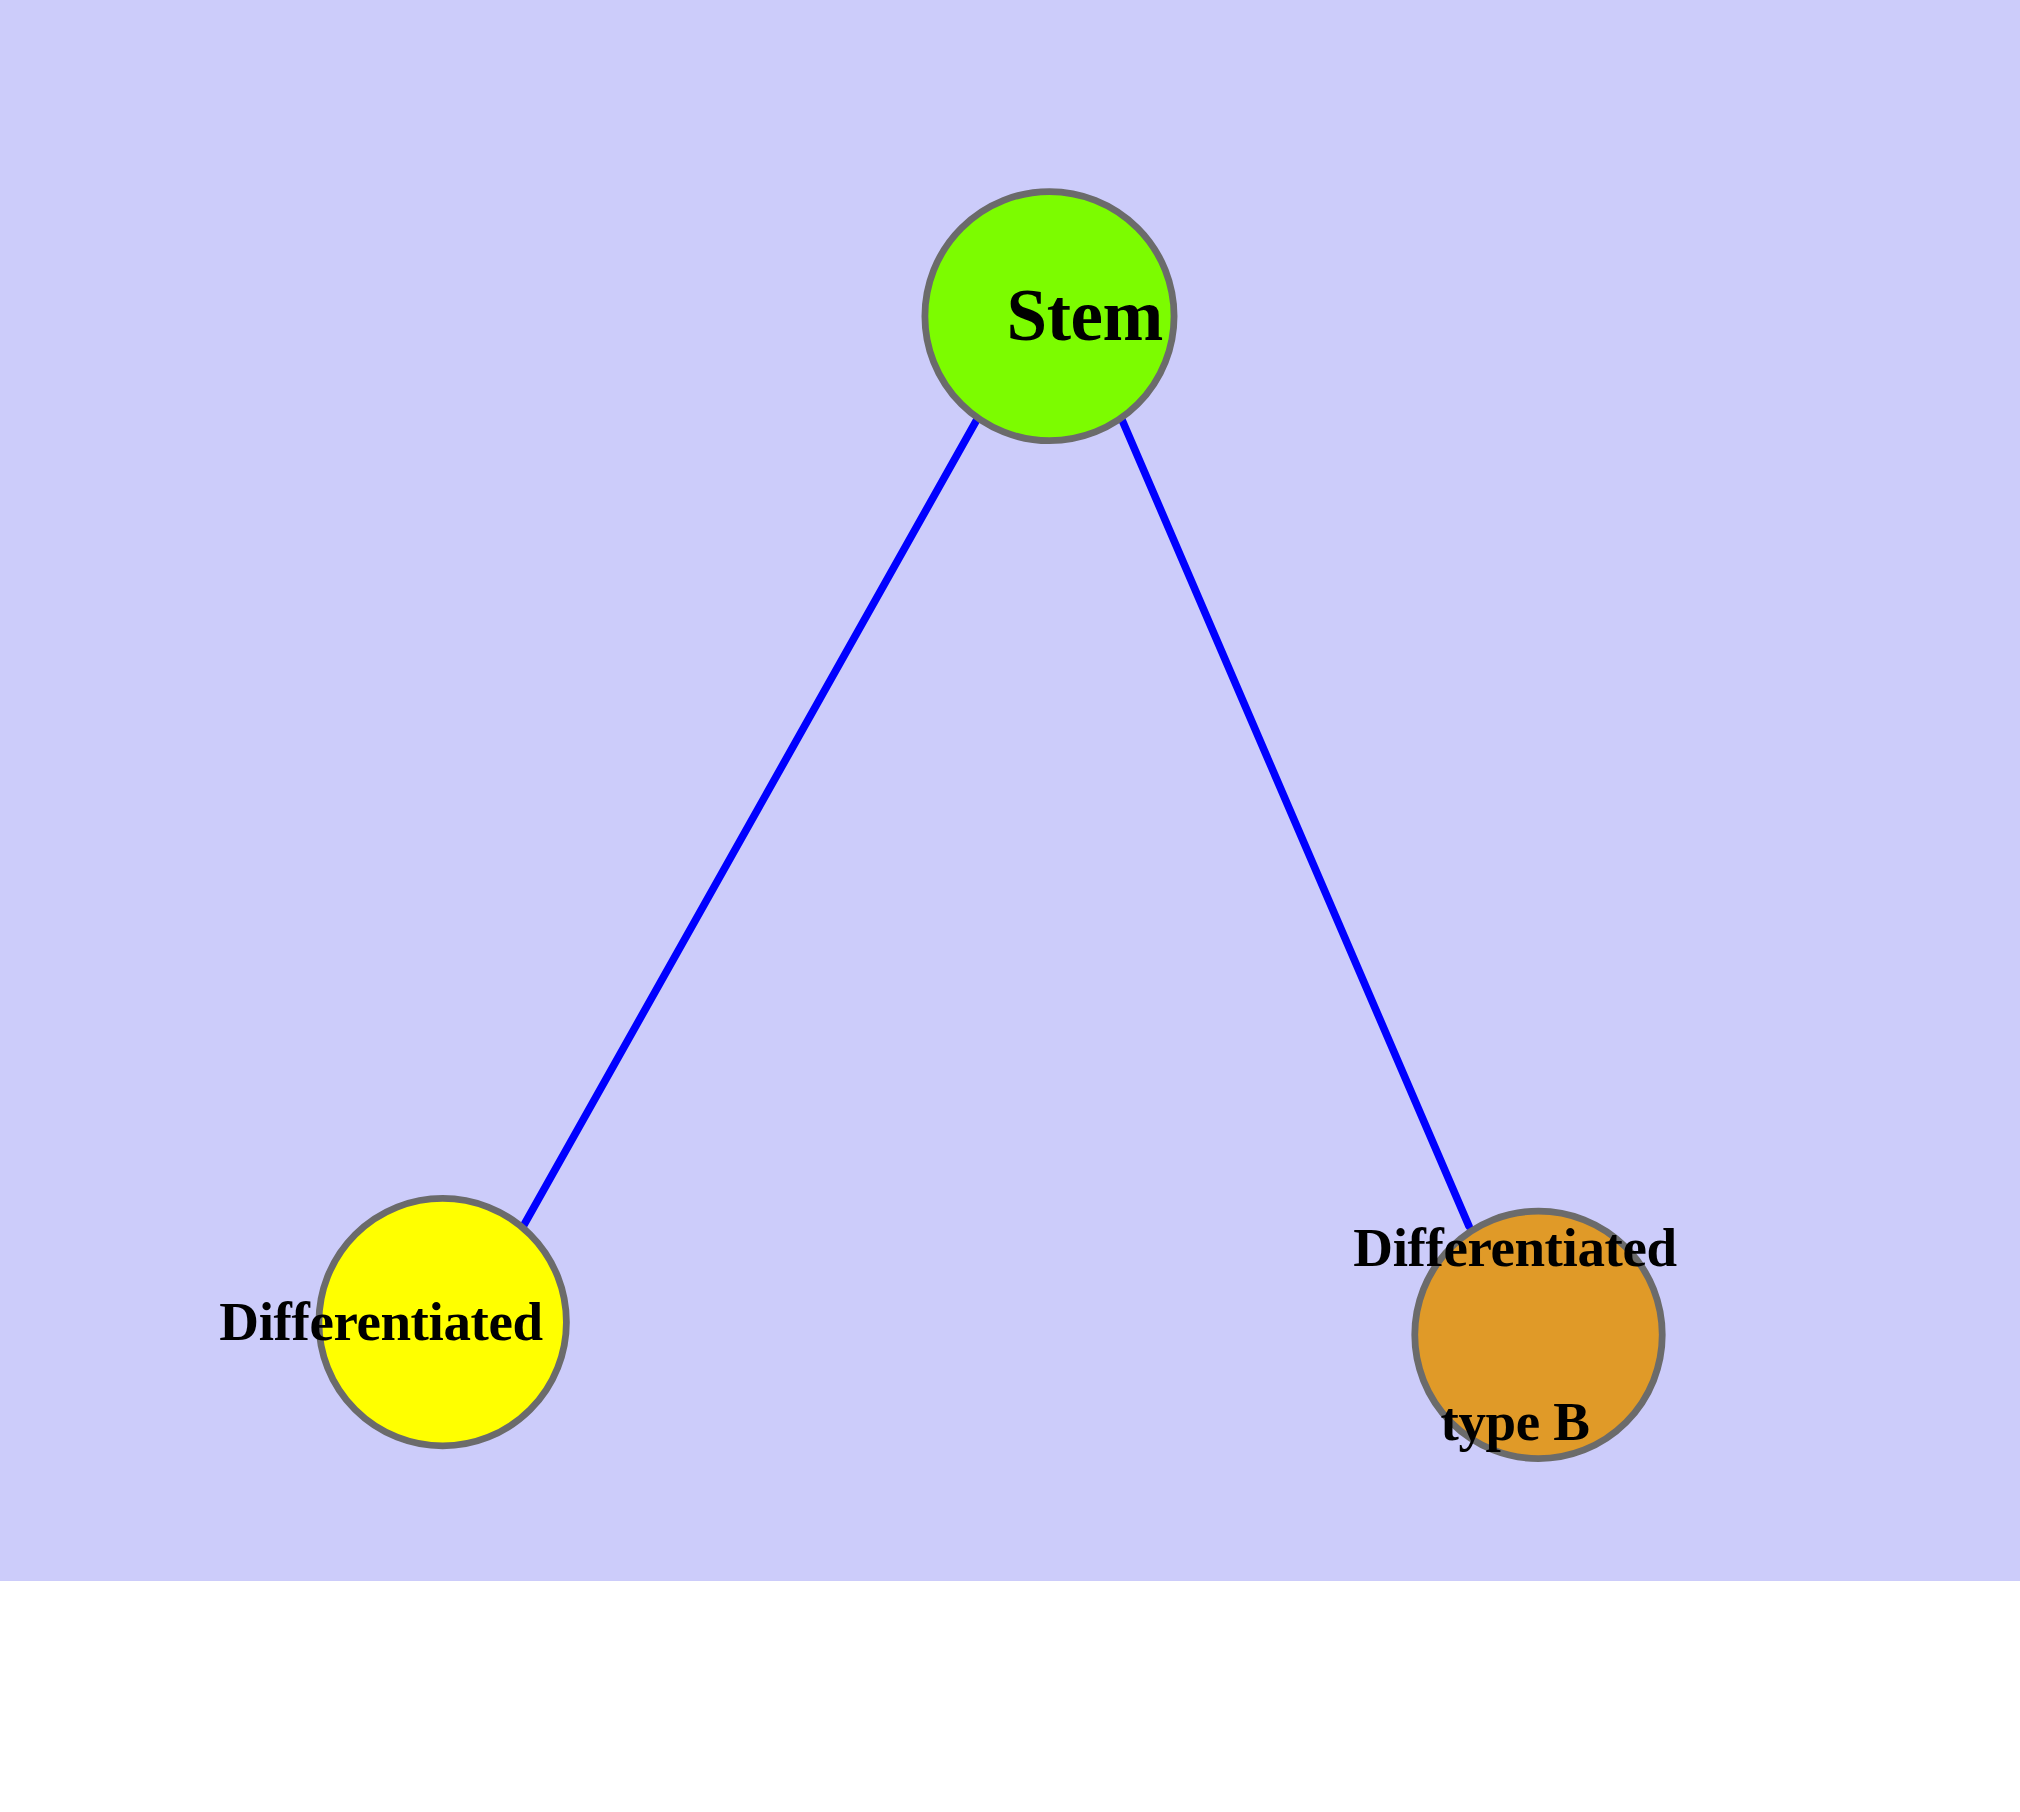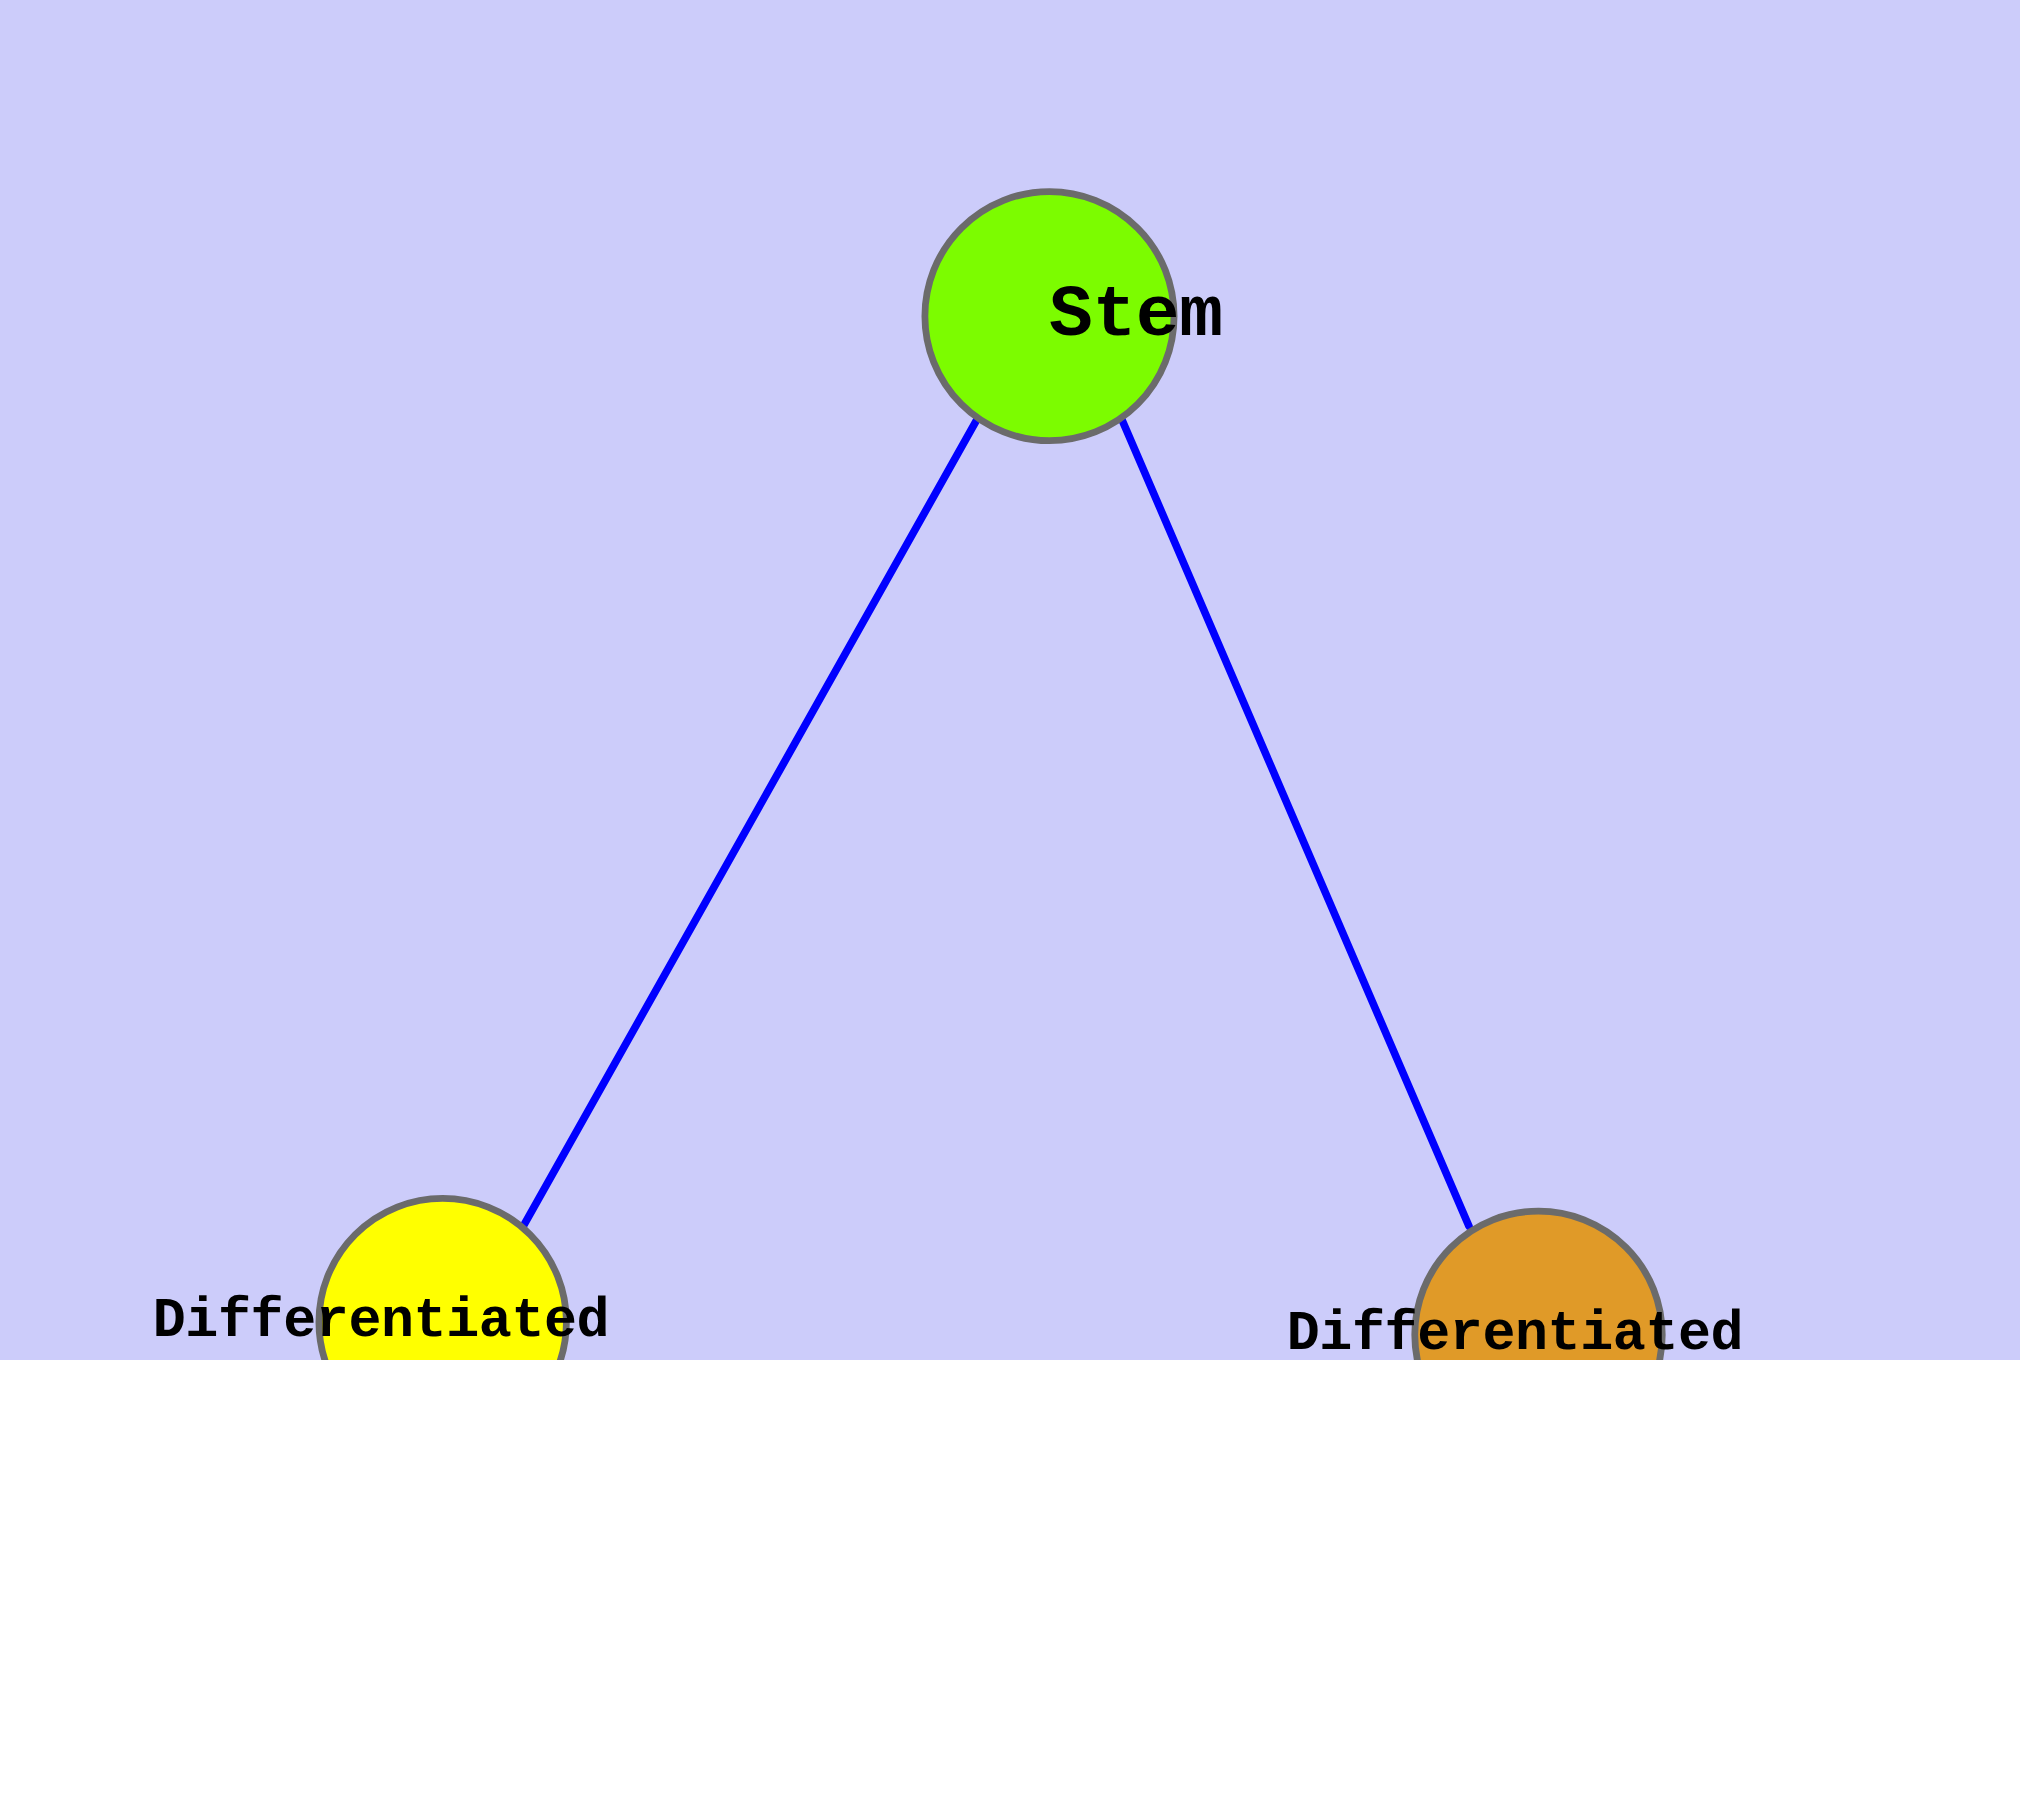--- a/index.html
+++ b/index.html
@@ -3,23 +3,23 @@
 <meta charset="utf-8">
 <style>
   html, body {
     margin: 0;
     padding: 0;
     background: #ffffff;
   }
   #canvas {
     position: relative;
     width: 2021px;
-    height: 1360px;
+    height: 1581px;
     overflow: hidden;
-    font-family: Liberation Mono, monospace;
+    font-family: Liberation Serif, serif;
   }
   #graph-bg {
     position: absolute;
     left: 0;
     top: 0;
     width: 2021px;
     height: 1812px;
     background: #ccccfa;
   }
   #graph-svg {
@@ -70,16 +70,17 @@
   <div class="node-label label-root" style="left:1049px; top:316px; transform:translate(-50%,-50%); width:509px;">
     <span>Stem</span>
   </div>
 
   <div class="node-label label-leaf" style="left:381px; top:1322px; transform:translate(-50%,-50%); width:763px;">
     <div>Differentiated</div>
   </div>
 
   <div class="node-label label-leaf" style="left:1515px; top:1335px; transform:translate(-50%,-50%); width:763px;">
     <div>Differentiated</div>
+    <div>type B</div>
   </div>
 
 </div>
 
 
 </body></html>

